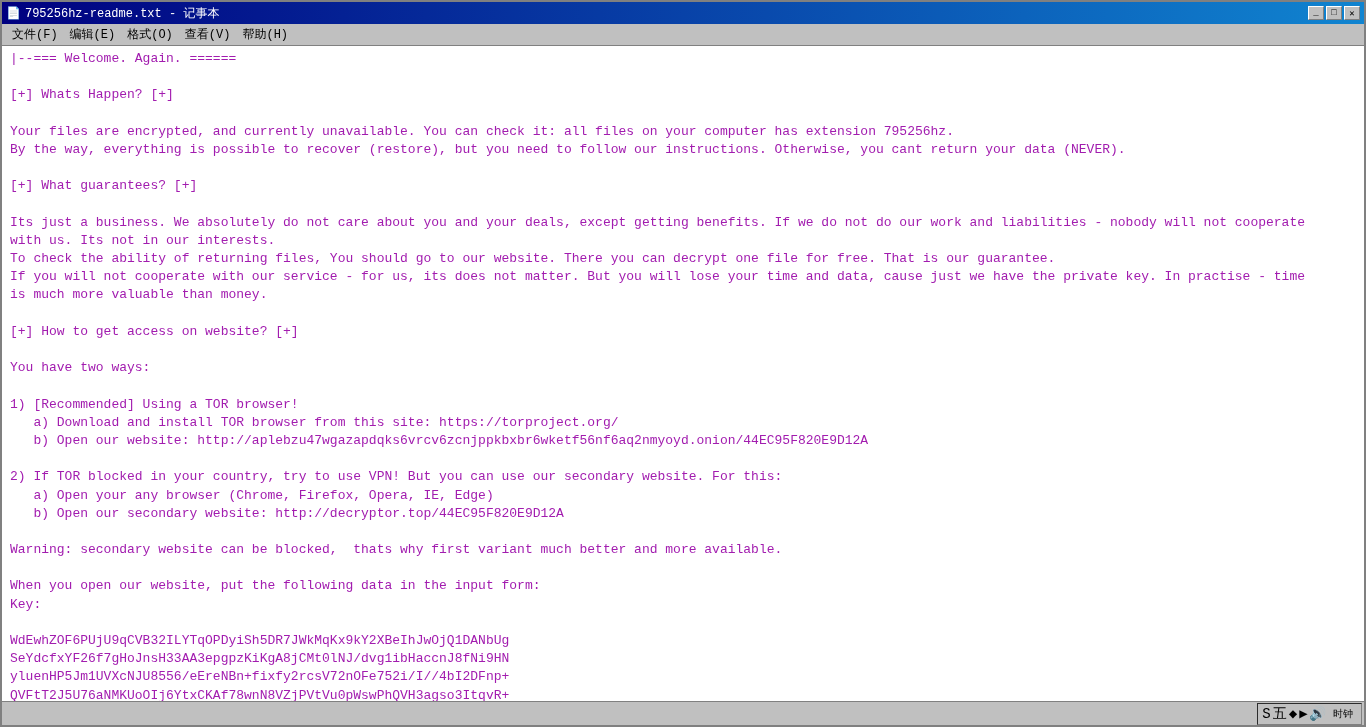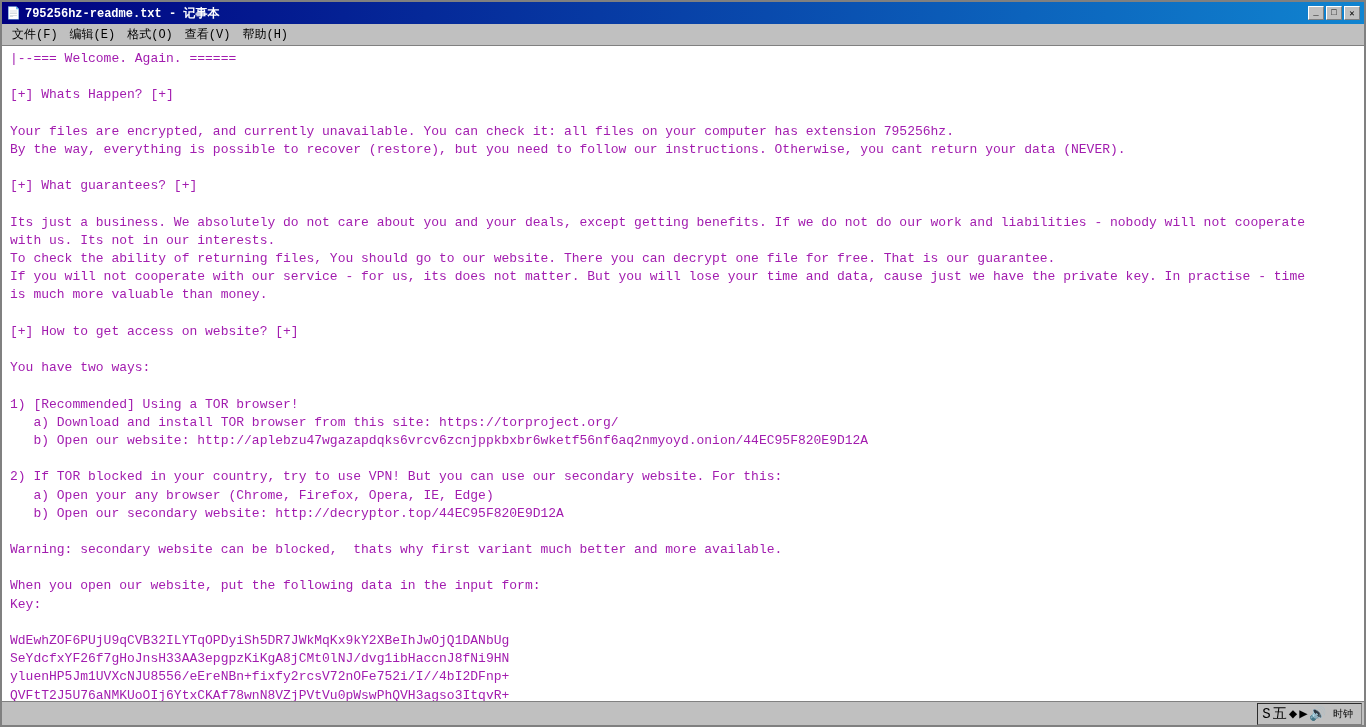--- a/index.html
+++ b/index.html
@@ -37,21 +37,21 @@
     }
 
     .title-bar-left {
       display: flex;
       align-items: center;
       gap: 4px;
     }
 
     .title-text {
       font-size: 12px;
-      font-weight: bold;
+      font-weight: normal;
       color: white;
     }
 
     .title-bar-buttons {
       display: flex;
       gap: 2px;
     }
 
     .title-btn {
       width: 16px;

